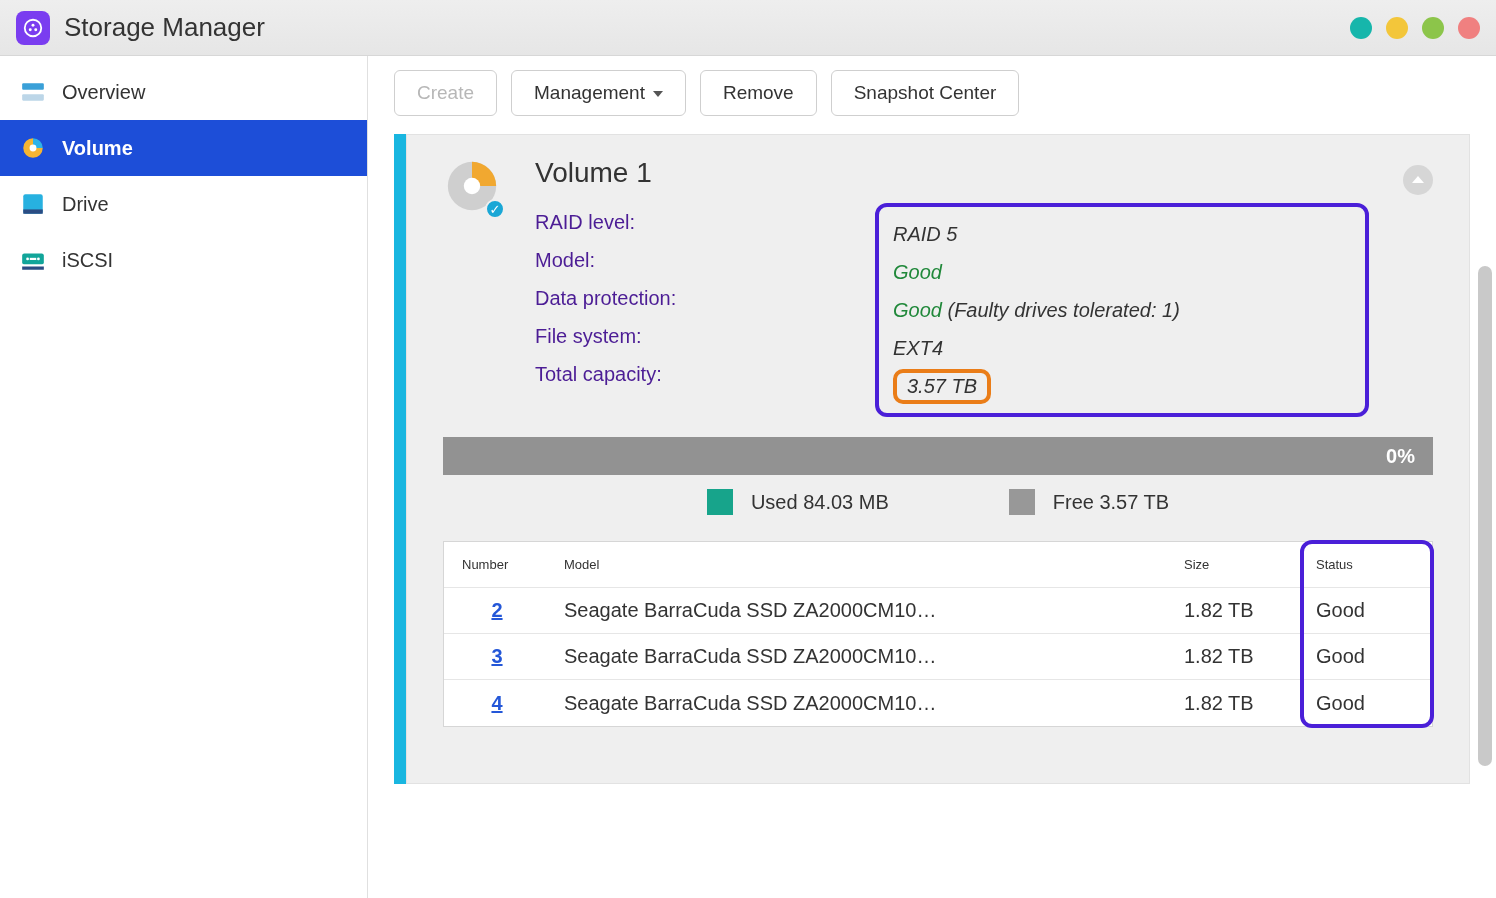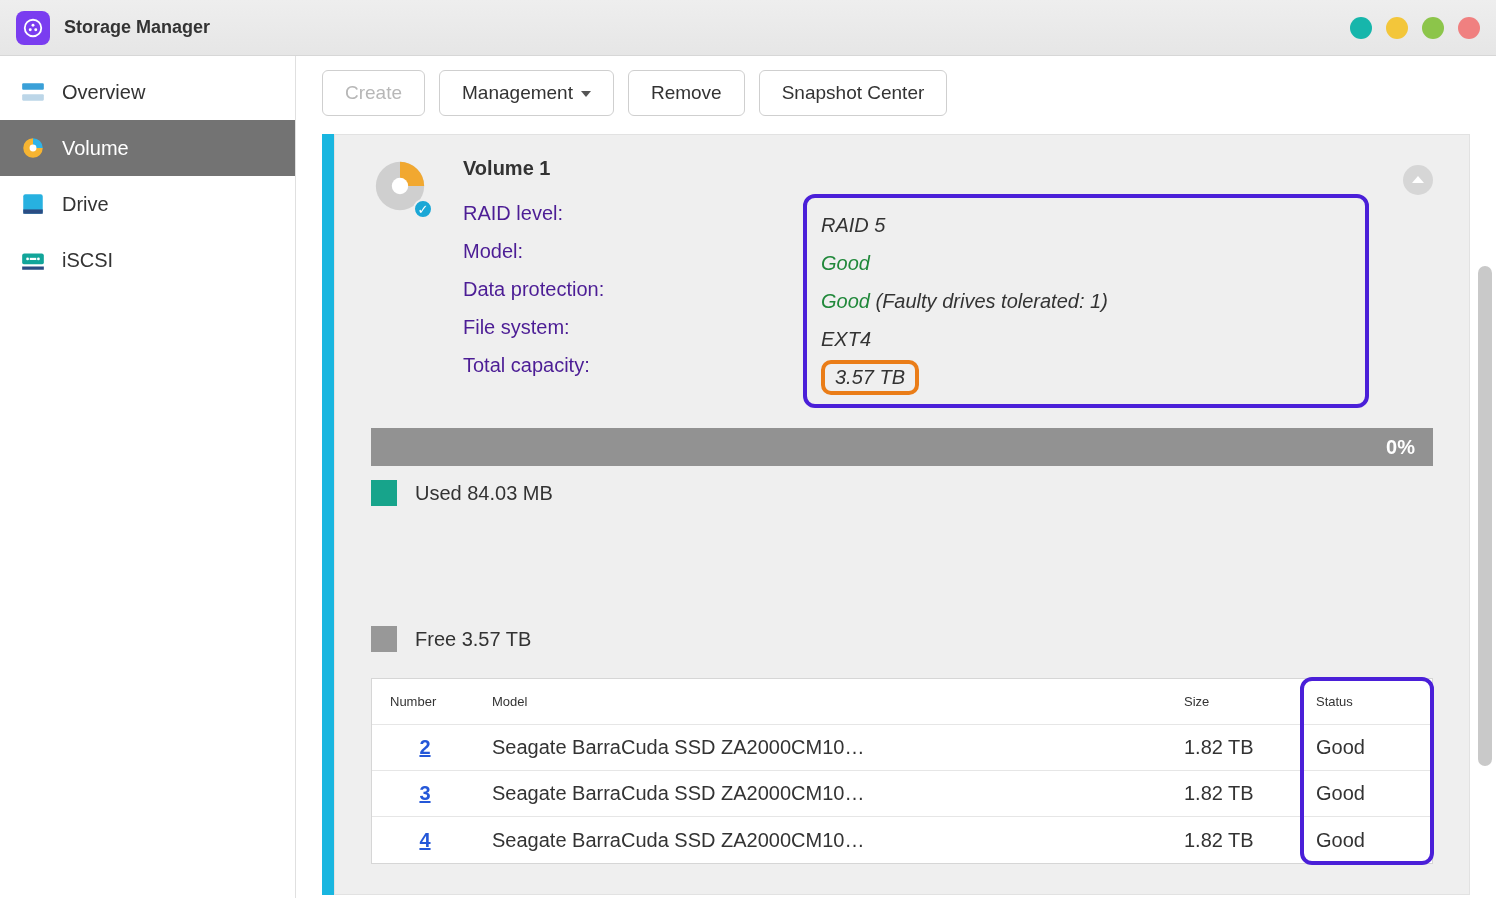--- a/index.html
+++ b/index.html
@@ -15,32 +15,32 @@
     align-items: center;
     padding: 0 16px;
   }
   .app-icon {
     width: 34px; height: 34px; border-radius: 8px;
     background: #7a3df0;
     display: inline-flex; align-items: center; justify-content: center;
     color: #fff; font-weight: bold;
     margin-right: 14px;
   }
-  .app-title { font-size: 18px; color: #333; font-weight: bold; }
+  .app-title { font-size: 26px; color: #333; }
   .window-dots { margin-left: auto; display: flex; gap: 14px; }
   .dot { width: 22px; height: 22px; border-radius: 50%; }
   .dot.teal   { background: #16b6ab; }
   .dot.yellow { background: #f3c63a; }
   .dot.green  { background: #8cc54a; }
   .dot.red    { background: #f08080; }
 
   
   .shell { display: flex; height: calc(898px - 56px); }
   .sidebar {
-    width: 296px;
+    width: 368px;
     border-right: 1px solid #e0e0e0;
     padding-top: 8px;
     background: #fff;
   }
   .content-wrap {
     flex: 1;
     position: relative;
     background: #fff;
   }
 
@@ -49,23 +49,23 @@
     display: flex;
     align-items: center;
     height: 56px;
     padding: 0 20px;
     gap: 16px;
     cursor: pointer;
     font-size: 20px;
     color: #333;
   }
   .nav-item.active {
-    background: #737373;
+    background: #1d4ed8;
     color: #fff;
-    font-weight: 400;
+    font-weight: 700;
     align-items: center;
   }
   .nav-icon { width: 26px; height: 26px; display:inline-flex; align-items:center; justify-content:center; }
   .nav-icon svg { display:block; }
 
   
   .toolbar {
     display: flex;
     gap: 14px;
     padding: 14px 26px 18px 26px;
@@ -115,21 +115,21 @@
   .disc-icon svg { width: 58px; height: 58px; }
   .disc-badge {
     position: absolute; right: -4px; bottom: -4px;
     width: 20px; height: 20px; border-radius: 50%;
     background: #1aa7d6; color: #fff;
     display: flex; align-items: center; justify-content: center;
     font-size: 13px;
     border: 2px solid #efefef;
   }
   .panel-info { flex: 1; }
-  .vol-title { font-size: 20px; font-weight: 700; margin-bottom: 14px; }
+  .vol-title { font-size: 28px; font-weight: 400; margin-bottom: 14px; }
   .info-table { width: 100%; }
   .info-row { display: flex; height: 38px; align-items: center; font-size: 20px; }
   .info-label { width: 340px; color: #4c1d95; }
   .info-val { flex: 1; color: #333; }
   .good-text { color: #20883a; }
 
   .collapse-btn {
     width: 30px; height: 30px; border-radius: 50%;
     background: #d6d6d6; color: #fff;
     display: flex; align-items: center; justify-content: center;
@@ -171,21 +171,20 @@
   }
   .progress-text {
     position: absolute; right: 18px; top: 0; bottom: 0;
     display: flex; align-items: center;
     color: #fff; font-weight: 600; font-size: 20px;
   }
   .legend {
     margin-top: 14px;
     display: flex; justify-content: center; gap: 120px;
     font-size: 20px;
-    flex-direction: column;
   }
   .legend .item { display: flex; align-items: center; gap: 18px; }
   .sw { width: 26px; height: 26px; }
   .sw.used { background: #17a48b; }
   .sw.free { background: #989898; }
 
   
   .drive-table {
     margin-top: 26px;
     background: #fff;

